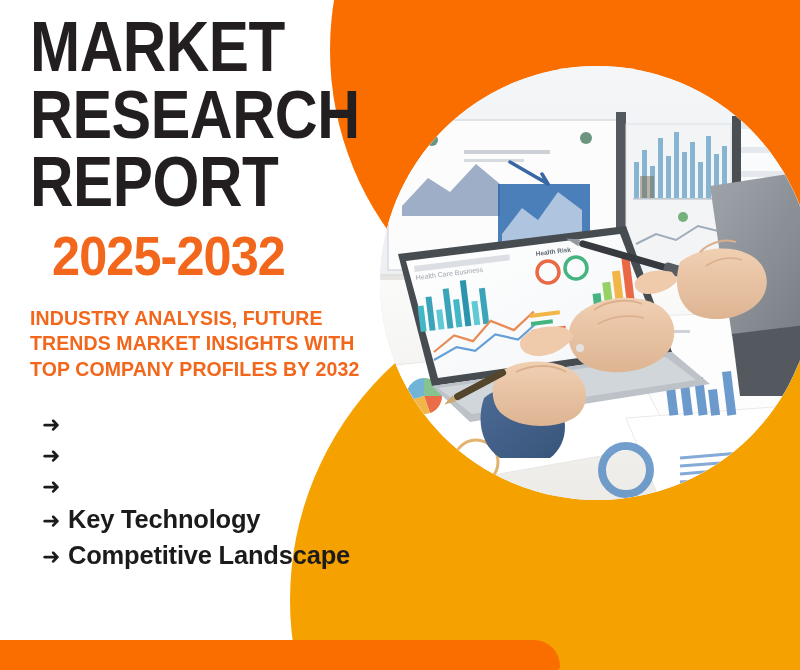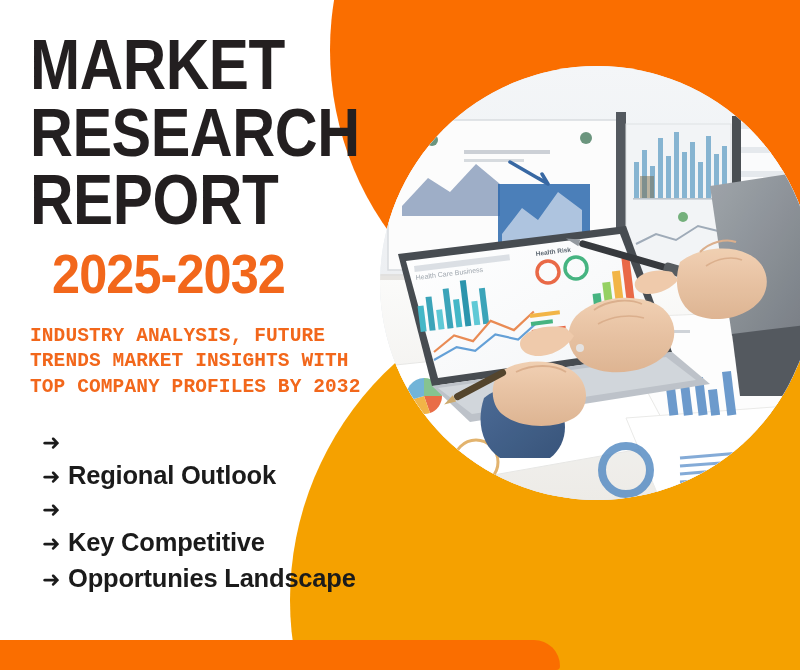--- a/index.html
+++ b/index.html
@@ -92,21 +92,21 @@
   .photo-circle svg {
     display: block;
     width: 100%;
     height: 100%;
   }
 
   
   .text-col {
     position: absolute;
     left: 30px;
-    top: 32px;
+    top: 14px;
     width: 400px;
     z-index: 5;
   }
 
   .title-line {
     color: #231f20;
     font-family: "Liberation Sans", sans-serif;
     font-weight: bold;
     font-size: 70px;
     line-height: 0.97;
@@ -127,21 +127,21 @@
     line-height: 1.05;
     letter-spacing: -1px;
     transform: scaleX(0.9);
     transform-origin: left center;
     white-space: nowrap;
     margin: 10px 0 0 22px;
   }
 
   .subtitle {
     color: #f2671b;
-    font-family: Liberation Mono, monospace;
+    font-family: Liberation Sans, sans-serif;
     font-weight: bold;
     font-size: 19.5px;
     line-height: 1.33;
     letter-spacing: 0.1px;
     margin: 20px 0 0 0;
     width: 360px;
     text-transform: uppercase;
   }
 
   .bullets {
@@ -410,29 +410,28 @@
     <div class="years">2025-2032</div>
 
     <p class="subtitle">INDUSTRY ANALYSIS, FUTURE TRENDS MARKET INSIGHTS WITH TOP COMPANY PROFILES BY 2032</p>
 
     <ul class="bullets">
       <li>
         <span class="bullet-arrow">➜</span>
       </li>
       <li>
         <span class="bullet-arrow">➜</span>
-        <span class="bullet-text">Regional Outlook</span>
       </li>
       <li>
         <span class="bullet-arrow">➜</span>
       </li>
       <li>
         <span class="bullet-arrow">➜</span>
-        <span class="bullet-text">Key Competitive</span>
+        <span class="bullet-text">Key Technology</span>
       </li>
       <li>
         <span class="bullet-arrow">➜</span>
-        <span class="bullet-text">Opportunies Landscape</span>
+        <span class="bullet-text">Competitive Landscape</span>
       </li>
     </ul>
 
   </div>
 </div>
 
 </body></html>

